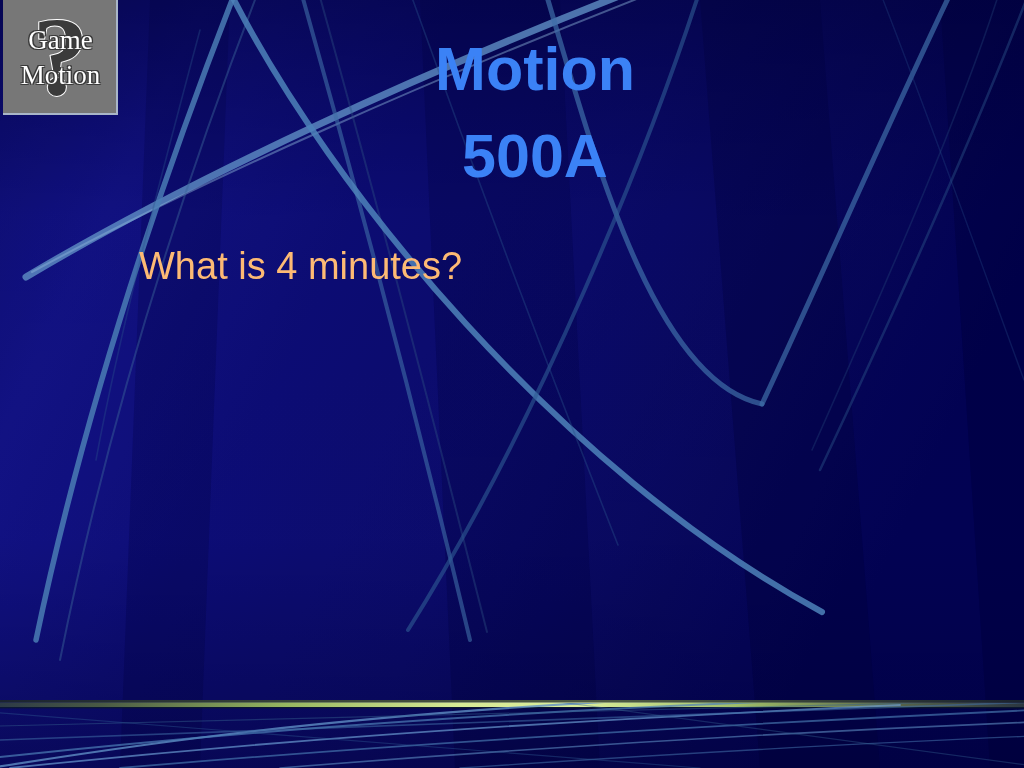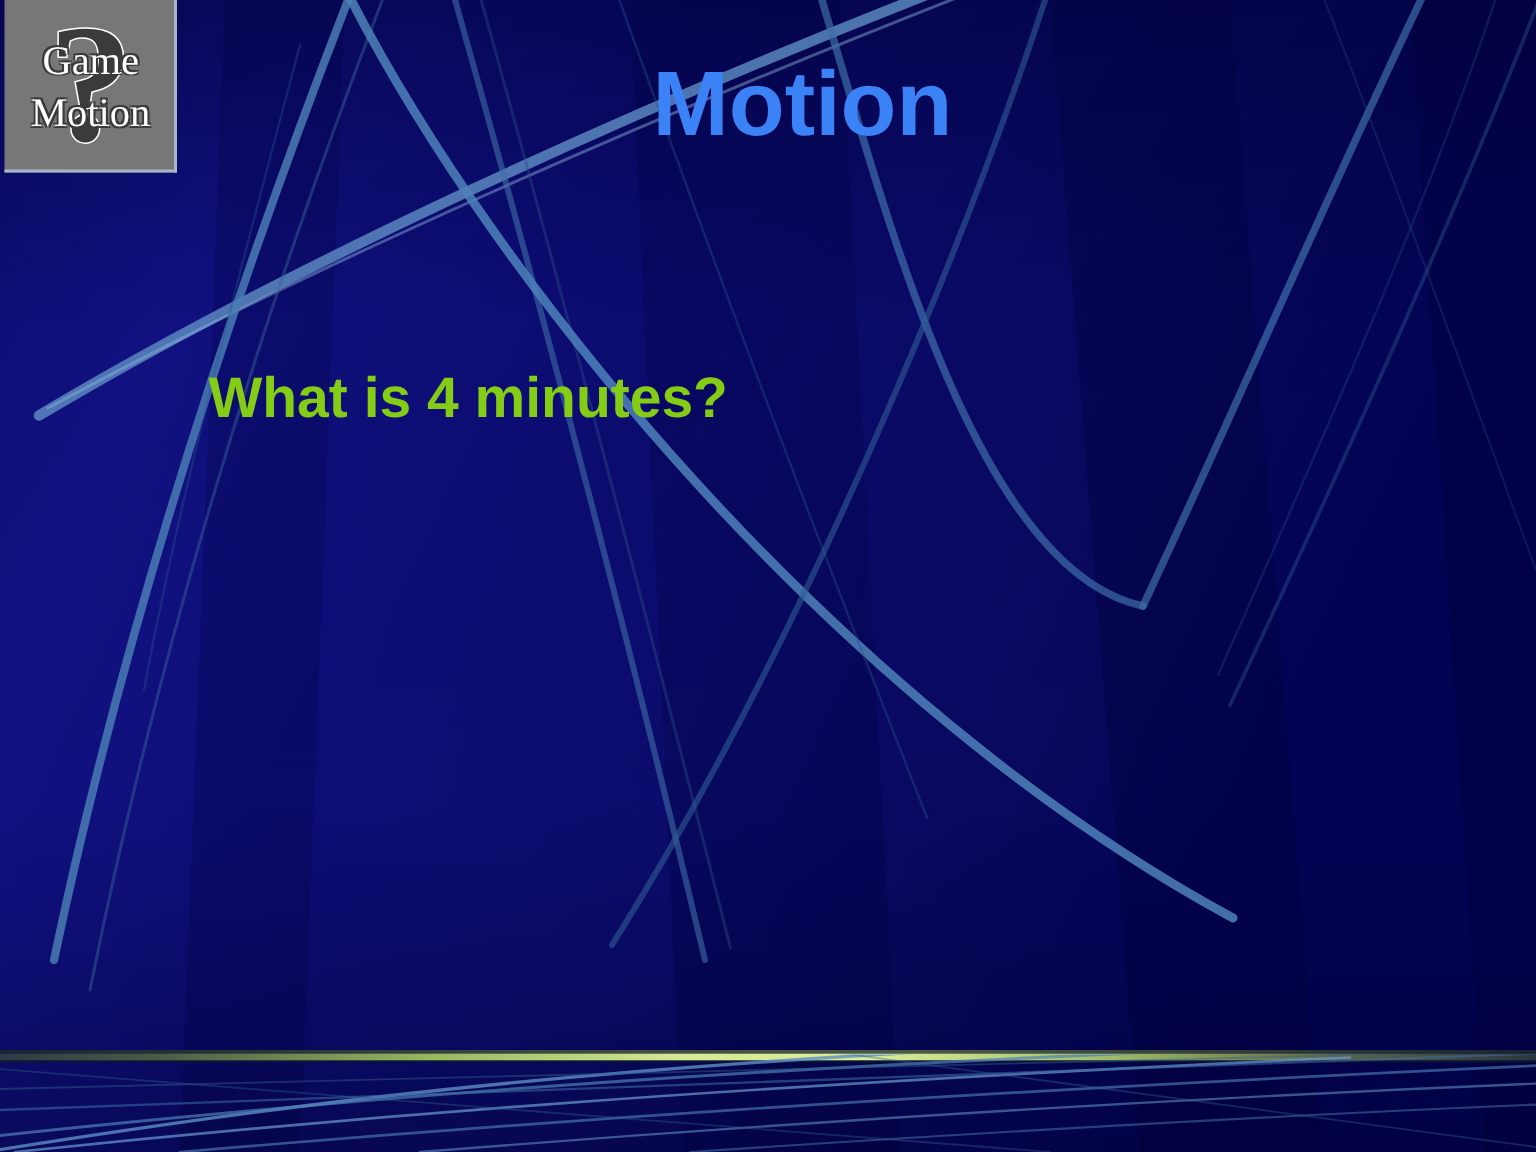--- a/index.html
+++ b/index.html
@@ -90,23 +90,23 @@
     line-height: 1.42;
     letter-spacing: 0px;
   }
   .slide-title .t-line { display: block; }
 
   
   .body-text {
     position: absolute;
     left: 139px;
     top: 246px;
-    color: #84cc16;
+    color: #fdba74;
     font-size: 38px;
-    font-weight: bold;
+    font-weight: normal;
     line-height: 1.1;
     white-space: nowrap;
   }
 </style>
 </head>
 <body>
 
 <div class="slide">
 
   <svg class="bg-layer" viewBox="0 0 1024 768" preserveAspectRatio="none" xmlns="http://www.w3.org/2000/svg">
@@ -213,17 +213,18 @@
   <div class="gameboard-btn">
     <div class="gameboard-qmark">?</div>
     <div class="gameboard-label">
       <span>Game</span>
       <span>Motion</span>
     </div>
   </div>
 
   <div class="slide-title">
     <span class="t-line">Motion</span>
+    <span class="t-line">500A</span>
   </div>
 
   <div class="body-text">What is 4 minutes?</div>
 
 </div>
 
 </body></html>

